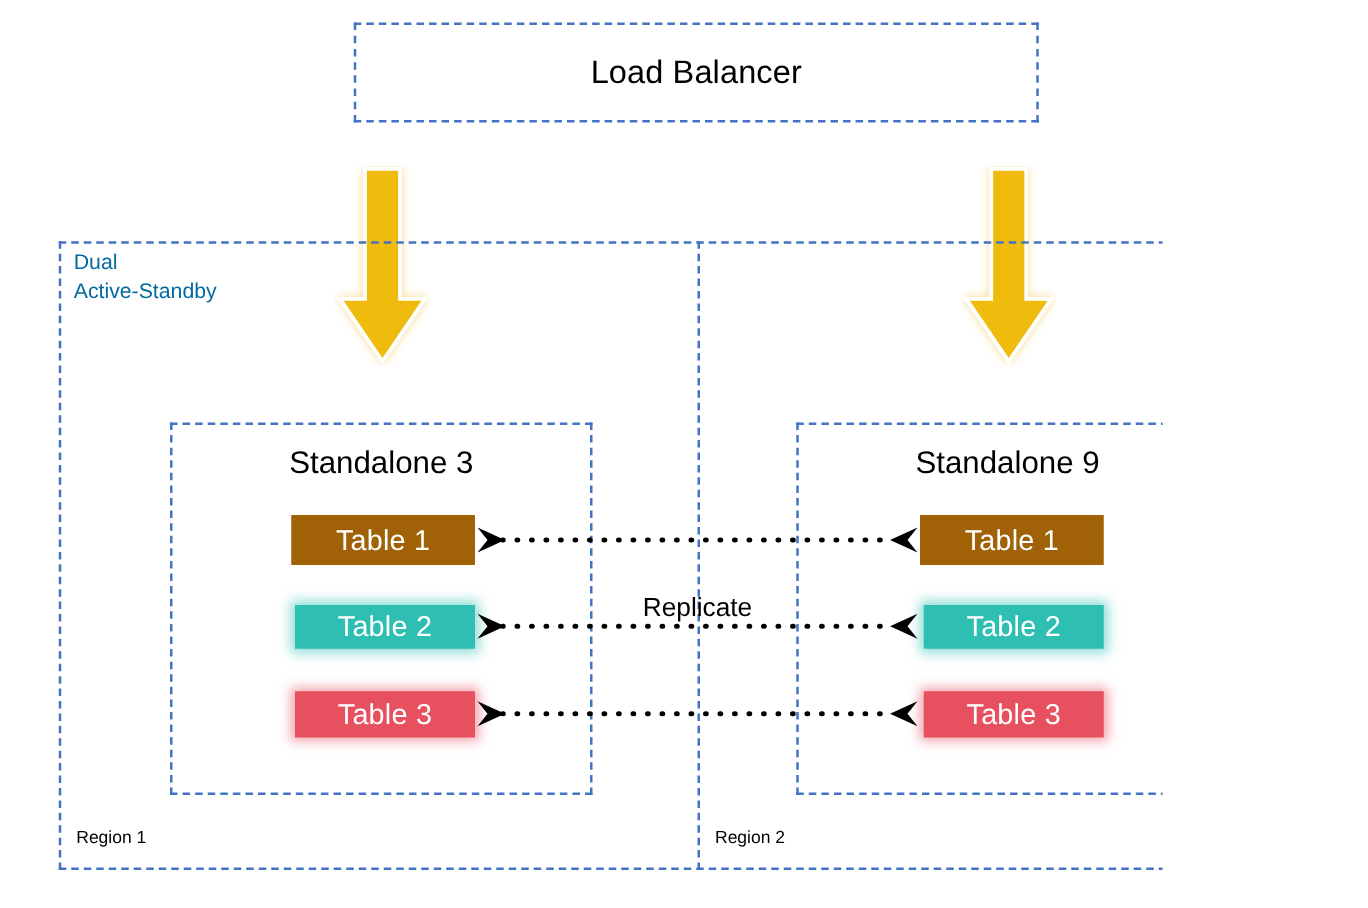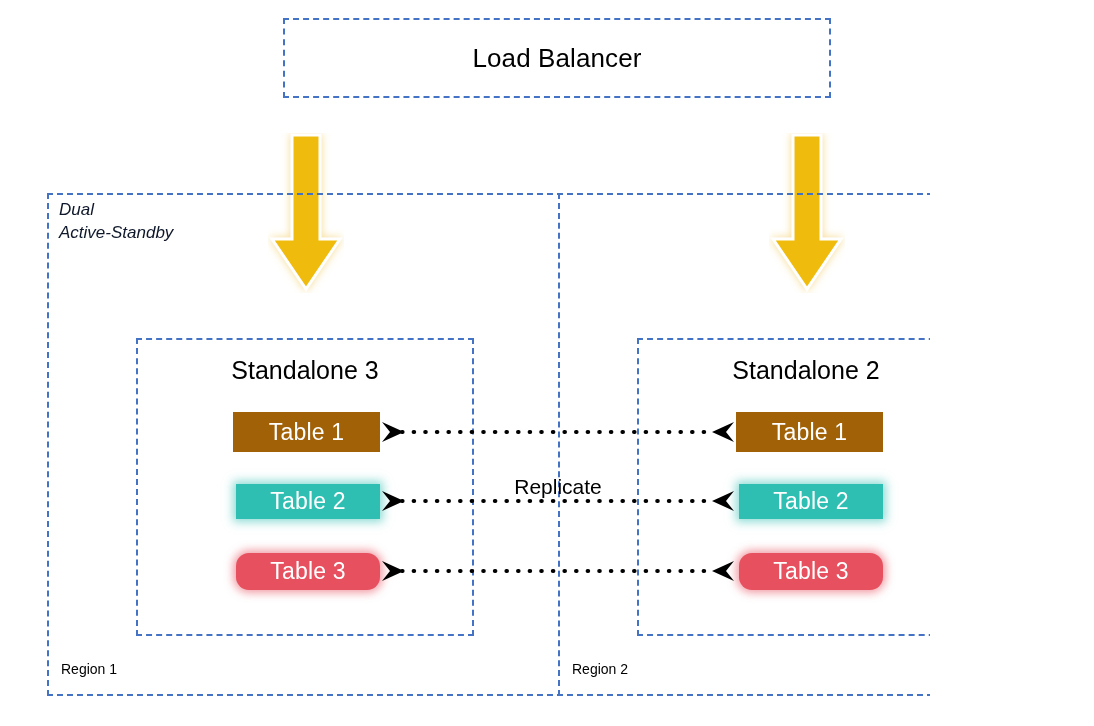--- a/index.html
+++ b/index.html
@@ -72,23 +72,22 @@
   #region1-label { left: 61px;  top: 661px; }
   #region2-label { left: 572px; top: 661px; }
 
   
   #dual-label {
     position: absolute;
     left: 59px;
     top: 198px;
     font-size: 17px;
     line-height: 23px;
-    color: #0f172a;
+    color: #0369a1;
     white-space: pre-line;
-    font-style: italic;
   }
 
   
   #standalone1-box {
     left: 136px;
     top: 338px;
     width: 338px;
     height: 298px;
   }
   #standalone2-box {
@@ -122,21 +121,21 @@
     display: flex;
     align-items: center;
     justify-content: center;
     color: #ffffff;
     font-size: 23px;
     letter-spacing: .2px;
     box-sizing: border-box;
   }
   .chip-green { background: #a16207; justify-content: center; }
   .chip-teal  { background: #2FBFB2; box-shadow: 0 0 9px 3px rgba(47,191,178,.55); }
-  .chip-red   { background: #E6505F; box-shadow: 0 0 9px 3px rgba(230,80,95,.55); border-radius: 13px; }
+  .chip-red   { background: #E6505F; box-shadow: 0 0 9px 3px rgba(230,80,95,.55); }
 
   
   #l-t1 { left: 233px; top: 412px; width: 147px; height: 40px; }
   #l-t2 { left: 236px; top: 484px; width: 144px; height: 35px; }
   #l-t3 { left: 236px; top: 553px; width: 144px; height: 37px; }
   
   #r-t1 { left: 736px; top: 412px; width: 147px; height: 40px; }
   #r-t2 { left: 739px; top: 484px; width: 144px; height: 35px; }
   #r-t3 { left: 739px; top: 553px; width: 144px; height: 37px; }
 
@@ -209,21 +208,21 @@
     <span>Table 1</span>
   </div>
   <div id="l-t2" class="table-chip chip-teal">
     <span>Table 2</span>
   </div>
   <div id="l-t3" class="table-chip chip-red">
     <span>Table 3</span>
   </div>
 
   <div id="standalone2-box" class="dashed-box">
-    <div class="standalone-title">Standalone 2</div>
+    <div class="standalone-title">Standalone 9</div>
   </div>
   <div id="r-t1" class="table-chip chip-green">
     <span>Table 1</span>
   </div>
   <div id="r-t2" class="table-chip chip-teal">
     <span>Table 2</span>
   </div>
   <div id="r-t3" class="table-chip chip-red">
     <span>Table 3</span>
   </div>

